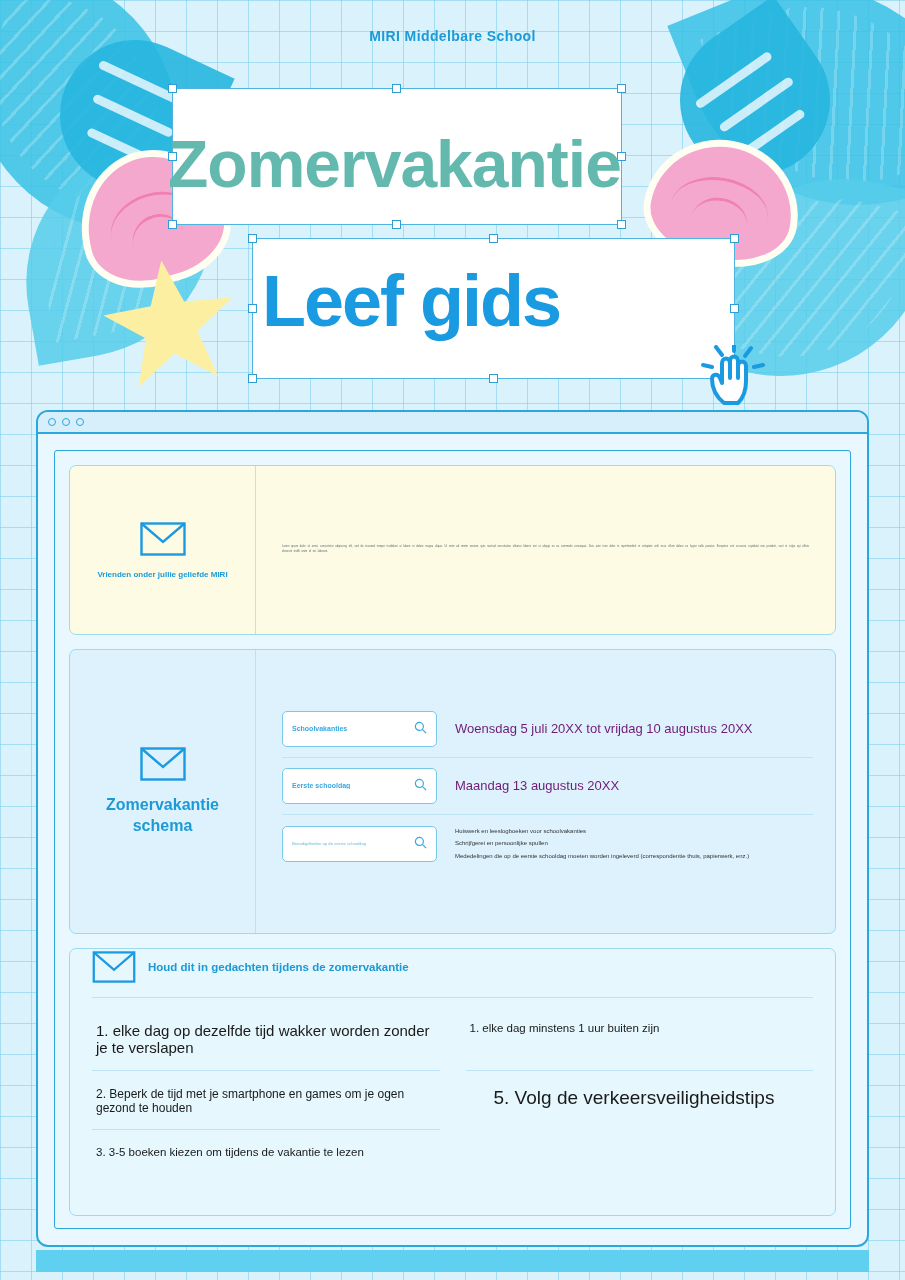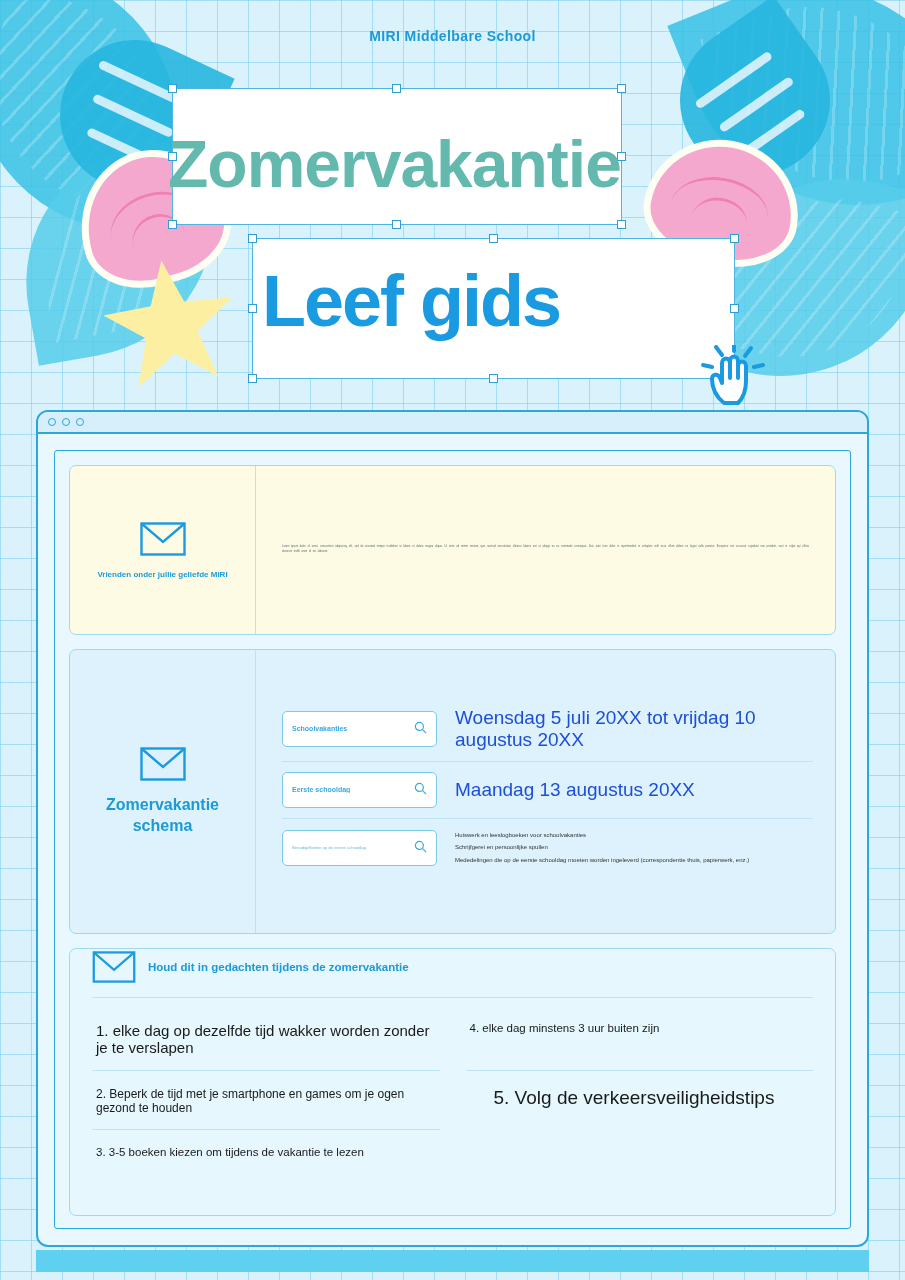--- a/index.html
+++ b/index.html
@@ -315,22 +315,22 @@
   .search-field .ph {
     flex: 1;
     font-size: 7px;
     color: #3aa8de;
     font-weight: bold;
     white-space: nowrap;
     overflow: hidden;
   }
   .search-field .ph.tiny { font-size: 4.2px; font-weight: normal; color: #6fb9d8; }
   .sched-value {
-    font-size: 19px;
-    color: #1d4ed8;
+    font-size: 13px;
+    color: #701a75;
   }
   .sched-list {
     font-size: 6px;
     line-height: 2.1;
     color: #333;
   }
 
   
   .tips-header {
     display: flex;
@@ -537,21 +537,21 @@
             <svg width="44" height="32" viewBox="0 0 46 34">
               <rect x="1.5" y="1.5" width="43" height="31" fill="none" stroke="#1a9ae0" stroke-width="2.4"></rect>
               <polyline points="1.5,1.5 23,20 44.5,1.5" fill="none" stroke="#1a9ae0" stroke-width="2.4"></polyline>
             </svg>
           </span>
           <span class="tips-title">Houd dit in gedachten tijdens de zomervakantie</span>
         </div>
 
         <div class="tips-grid">
           <div class="tip s-sm">1. elke dag op dezelfde tijd wakker worden zonder je te verslapen</div>
-          <div class="tip s-md">4. elke dag minstens 3 uur buiten zijn</div>
+          <div class="tip s-md">1. elke dag minstens 1 uur buiten zijn</div>
           <div class="tip s-xs">2. Beperk de tijd met je smartphone en games om je ogen gezond te houden</div>
           <div class="tip s-lg">5. Volg de verkeersveiligheidstips</div>
           <div class="tip s-md">3. 3-5 boeken kiezen om tijdens de vakantie te lezen</div>
         </div>
       </div>
 
     </div>
   </div>
 </div>
 

